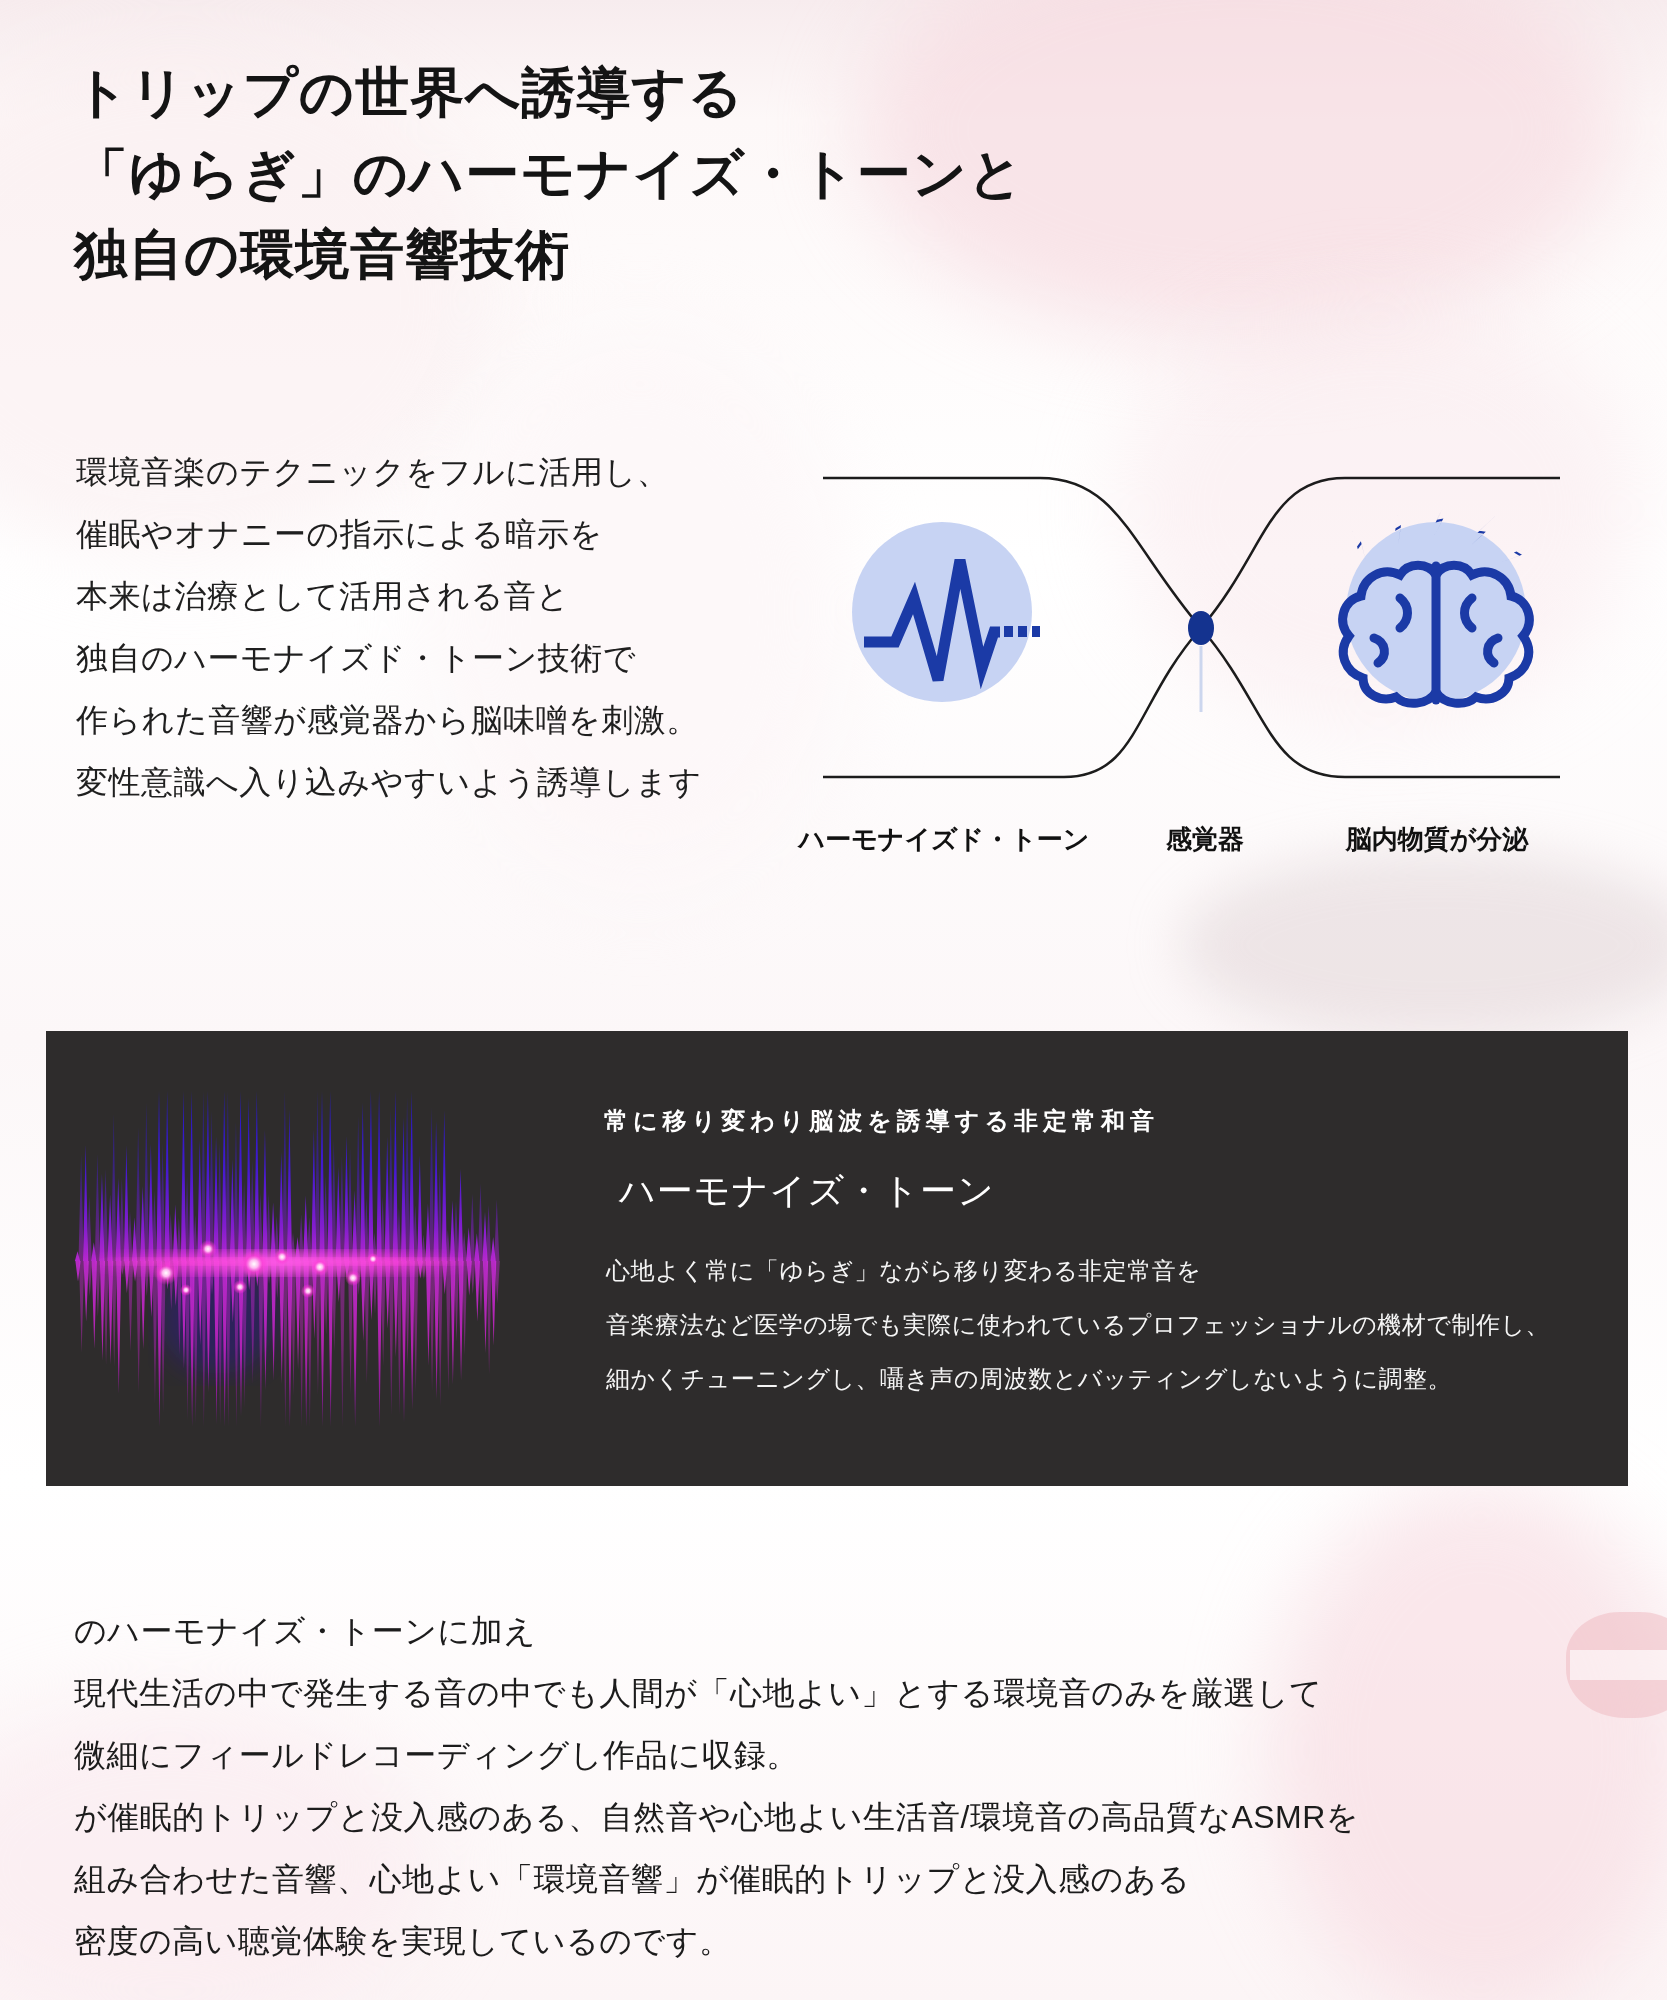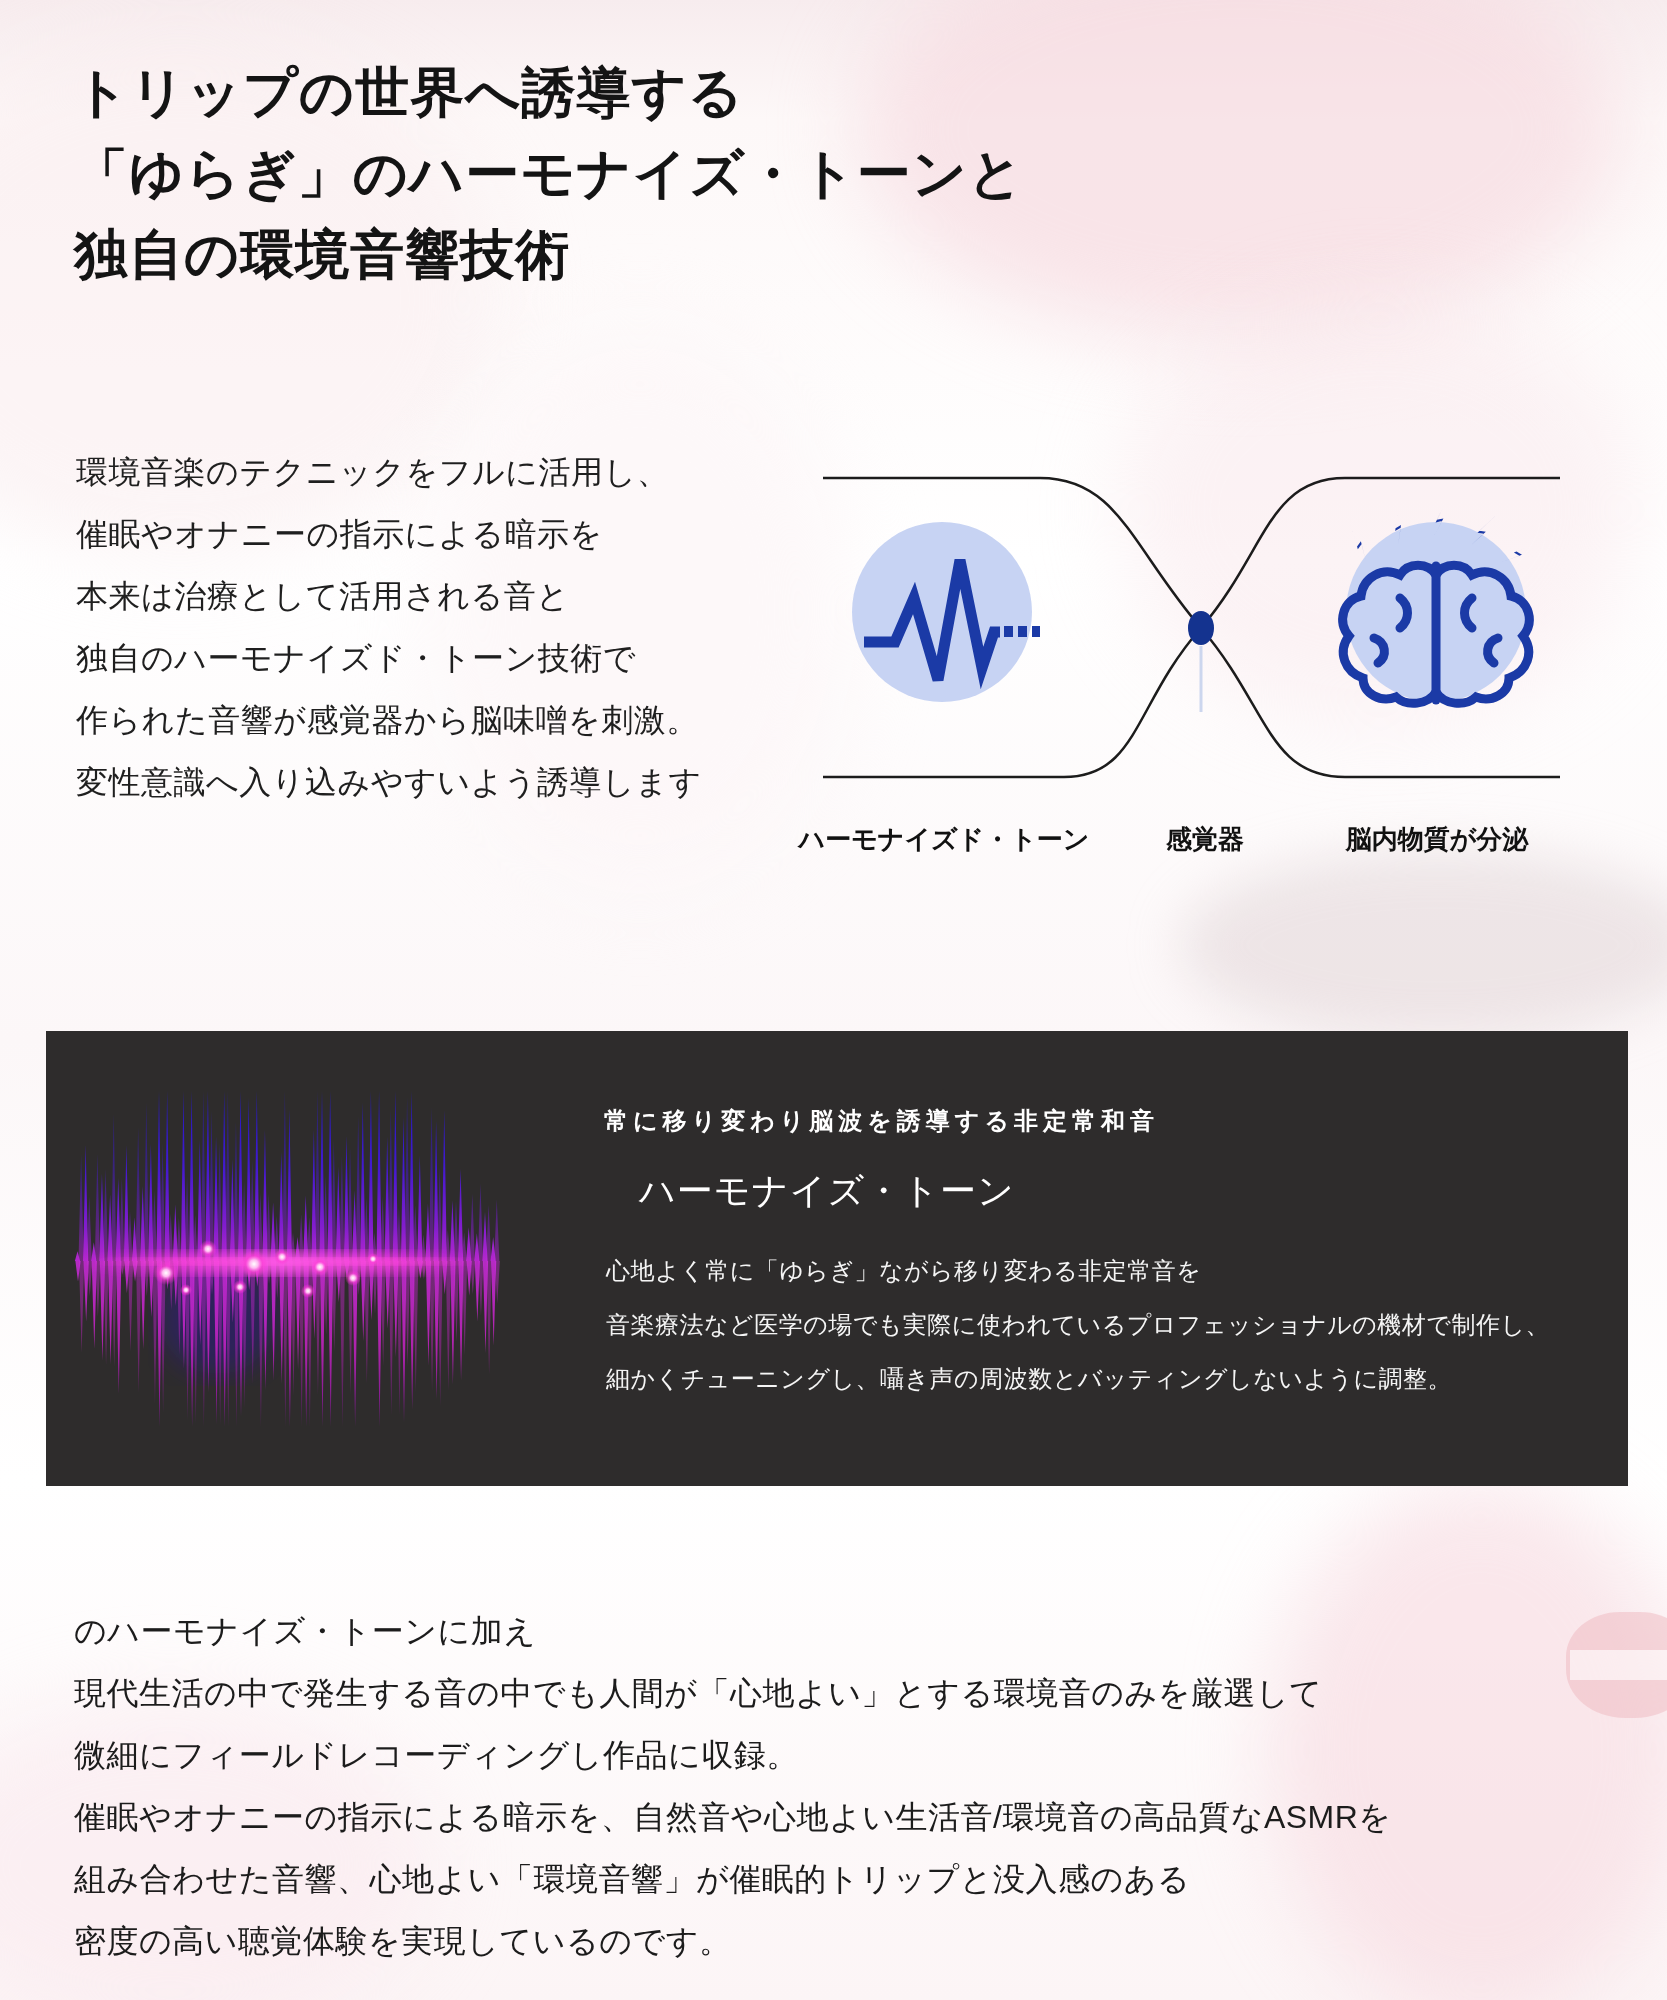--- a/index.html
+++ b/index.html
@@ -26,21 +26,21 @@
 
   .diagram-svg{position:absolute;left:780px;top:440px;width:820px;height:440px;pointer-events:none;}
   .diag-label{position:absolute;top:822px;transform:translateX(-50%);font-size:26px;font-weight:700;
               color:#111;white-space:nowrap;}
   .dl1{left:944px;} .dl2{left:1205px;} .dl3{left:1437px;}
 
   .feature{position:absolute;left:46px;top:1019px;width:1582px;height:455px;background:#2e2c2c;margin-top:12px;}
   .wave-svg{position:absolute;left:22px;top:50px;width:446px;height:355px;}
   .kicker{position:absolute;left:558px;top:74px;font-size:24px;font-weight:700;letter-spacing:5px;
           color:#ffffff;white-space:nowrap;}
-  .fheading{position:absolute;left:593px;top:136px;font-size:36px;letter-spacing:1px;color:#ffffff;
+  .fheading{position:absolute;left:573px;top:136px;font-size:36px;letter-spacing:1px;color:#ffffff;
             font-weight:400;white-space:nowrap;}
   .fbody{position:absolute;left:560px;top:213px;font-size:24px;line-height:54px;color:#f5f5f5;
          letter-spacing:.5px;white-space:nowrap;}
   .fbody p{margin:0;}
 
   .outro{position:absolute;left:74px;top:1600px;font-size:32px;line-height:62px;color:#1c1c1c;
          letter-spacing:.5px;white-space:nowrap;}
 </style>
 </head>
 <body>
@@ -188,18 +188,18 @@
       <p>心地よく常に「ゆらぎ」ながら移り変わる非定常音を</p>
       <p>音楽療法など医学の場でも実際に使われているプロフェッショナルの機材で制作し、</p>
       <p>細かくチューニングし、囁き声の周波数とバッティングしないように調整。</p>
     </div>
   </div>
 
   <div class="outro">
     <p>のハーモナイズ・トーンに加え</p>
     <p>現代生活の中で発生する音の中でも人間が「心地よい」とする環境音のみを厳選して</p>
     <p>微細にフィールドレコーディングし作品に収録。</p>
-    <p>催眠やオナニーの指示による暗示を、自然音や心地よい生活音/環境音の高品質なASMRを</p>
+    <p>が催眠的トリップと没入感のある、自然音や心地よい生活音/環境音の高品質なASMRを</p>
     <p>組み合わせた音響、心地よい「環境音響」が催眠的トリップと没入感のある</p>
     <p>密度の高い聴覚体験を実現しているのです。</p>
   </div>
 
 </div>
 
 </body></html>

